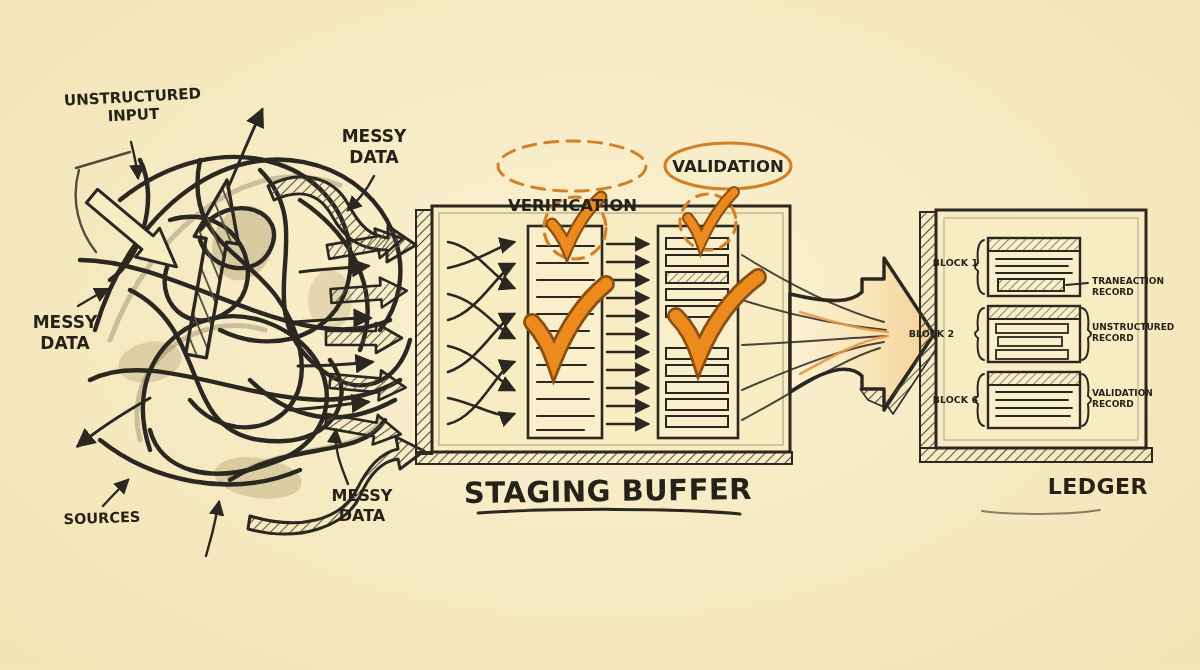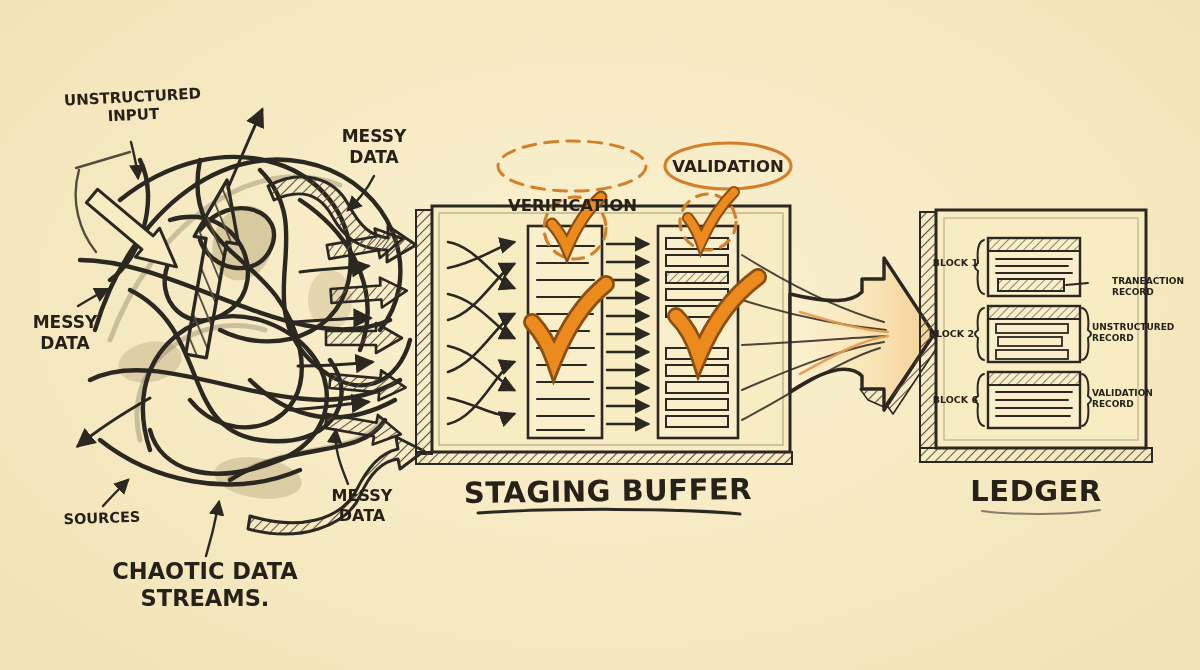--- a/index.html
+++ b/index.html
@@ -277,38 +277,34 @@
   </div>
 
   <div class="lbl" style="left:336px;top:126px;width:76px;font-size:17px;">MESSY DATA</div>
 
   <div class="lbl" style="left:28px;top:312px;width:74px;font-size:17px;">MESSY DATA</div>
 
   <div class="lbl" style="left:326px;top:486px;width:72px;font-size:16px;">MESSY DATA</div>
 
   <div class="lbl" style="left:56px;top:510px;width:92px;font-size:14.5px;transform:rotate(-2deg);">SOURCES</div>
 
-  <div class="lbl" style="left:98px;top:558px;width:214px;font-size:22.5px;">
-    <div>CHAOTIC DATA</div>
-    <div>STREAMS.</div>
-  </div>
 
   <div class="lbl" style="left:500px;top:156px;width:145px;font-size:16.5px;margin-top:40px;">VERIFICATION</div>
 
   <div class="lbl" style="left:668px;top:157px;width:120px;font-size:16.5px;">VALIDATION</div>
 
   <div class="lbl" style="left:458px;top:474px;width:300px;font-size:29px;letter-spacing:0.5px;transform:rotate(-0.8deg);">STAGING BUFFER</div>
 
-  <div class="lbl" style="left:956px;top:474px;width:160px;font-size:29px;letter-spacing:0.5px;">LEDGER</div>
+  <div class="lbl" style="left:988px;top:474px;width:160px;font-size:22px;letter-spacing:0.5px;text-align:right;">LEDGER</div>
 
   <div class="lbl block-lbl" style="left:926px;top:257px;width:52px;">BLOCK 1</div>
-  <div class="lbl block-lbl" style="left:922px;top:328px;width:52px;">BLOCK 2</div>
+  <div class="lbl block-lbl" style="left:902px;top:328px;width:52px;">BLOCK 2</div>
   <div class="lbl block-lbl" style="left:926px;top:394px;width:52px;">BLOCK 6</div>
 
-  <div class="lbl small-cap" style="left:1092px;top:276px;width:70px;margin-left:20px;">
+  <div class="lbl small-cap" style="left:1092px;top:276px;width:70px;">
     <div>TRANEACTION</div>
     <div>RECORD</div>
   </div>
   <div class="lbl small-cap" style="left:1092px;top:322px;width:70px;">
     <div>UNSTRUCTURED</div>
     <div>RECORD</div>
   </div>
   <div class="lbl small-cap" style="left:1092px;top:388px;width:70px;">
     <div>VALIDATION</div>
     <div>RECORD</div>

